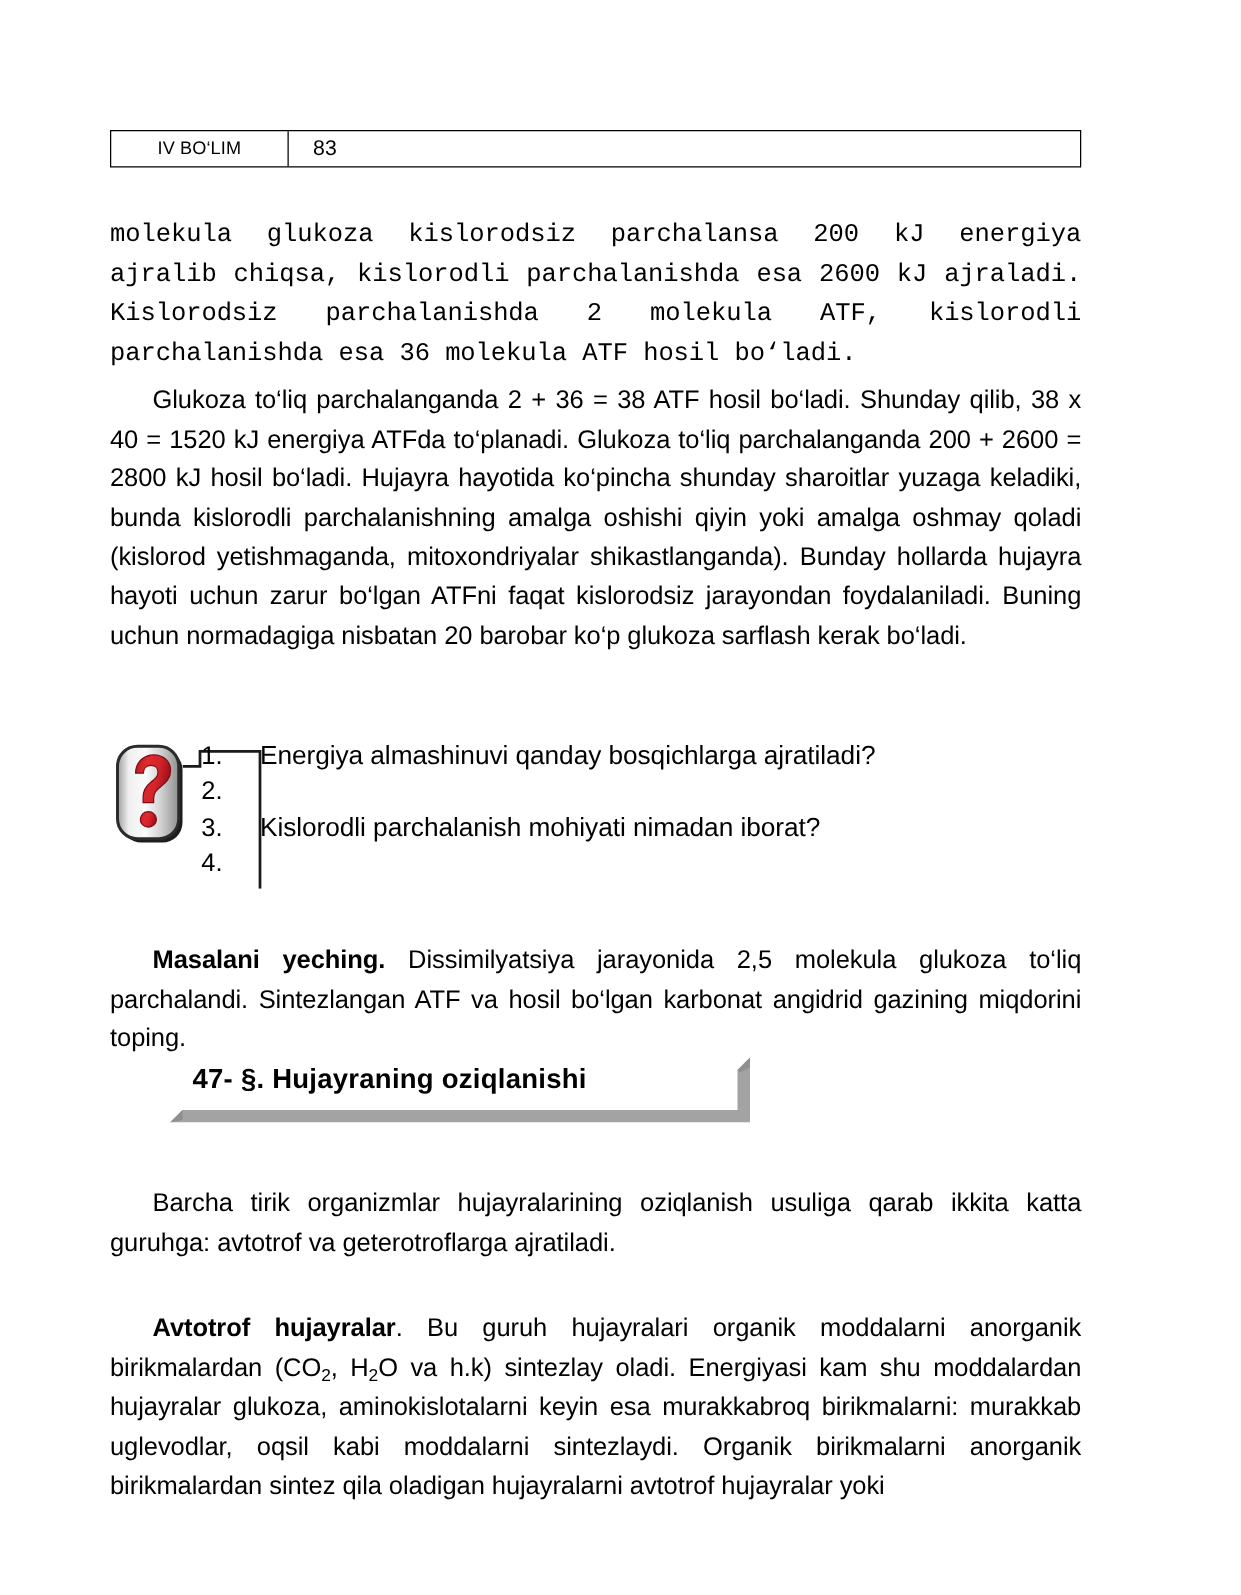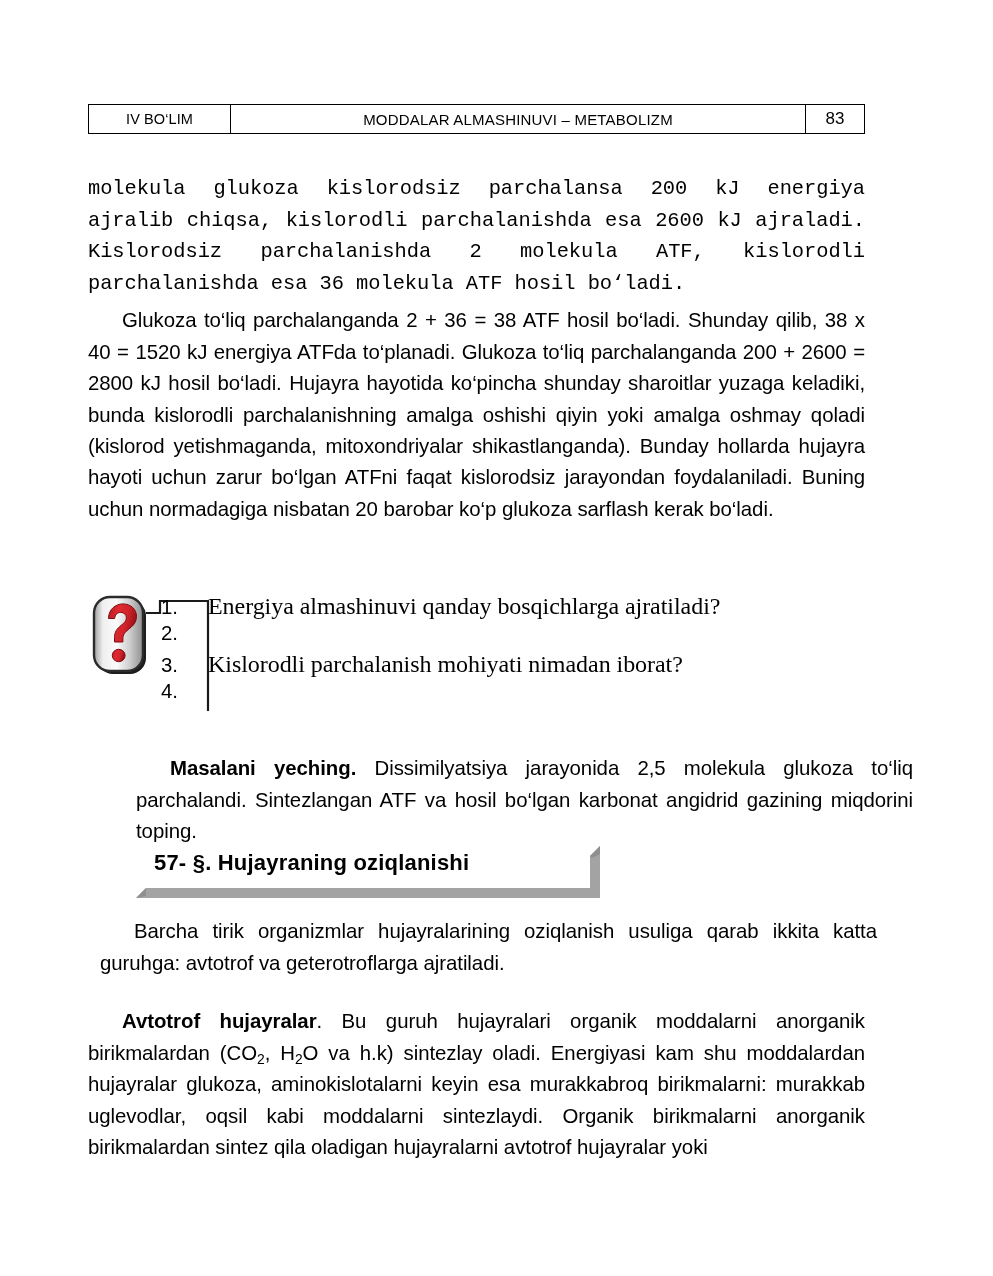--- a/index.html
+++ b/index.html
@@ -70,23 +70,23 @@
   .para.indent { text-indent: 34px; }
   .para b { font-weight: bold; }
   sub {
     font-size: 0.68em;
     vertical-align: -0.28em;
     line-height: 0;
   }
 
   #para-1 { top: 153px; font-family: Liberation Mono, monospace; }
   #para-2 { top: 285px; }
-  #para-masalani { top: 733px; margin-left: 48px; }
-  #para-barcha { top: 896px; margin-left: 12px; }
-  #para-avtotrof { top: 986px; }
+  #para-masalani { top: 733px; }
+  #para-barcha { top: 928px; }
+  #para-avtotrof { top: 1028px; }
 
   
   .questions {
     position: absolute;
     left: 0;
     top: 593px;
     width: 777px;
     height: 120px;
   }
   .q-icon {
@@ -115,24 +115,23 @@
     height: 29px;
   }
   .q-num {
     width: 36px;
     text-align: right;
     font-size: 20.4px;
     padding-right: 8px;
     box-sizing: border-box;
   }
   .q-text {
-    font-size: 24px;
+    font-size: 21px;
     padding-left: 22px;
     letter-spacing: -0.05px;
-    font-family: Liberation Serif, serif;
   }
 
   
   .section-heading {
     position: absolute;
     left: 48px;
     top: 846px;
     width: 464px;
     height: 42px;
   }
@@ -153,21 +152,20 @@
     white-space: nowrap;
   }
 </style>
 </head>
 <body>
 
 <div class="page">
 
   <div class="running-head">
     <div class="rh-cell rh-section">IV BO‘LIM</div>
-    <div class="rh-cell rh-title">MODDALAR  ALMASHINUVI – METABOLIZM</div>
     <div class="rh-cell rh-pageno">83</div>
   </div>
 
   <p class="para" id="para-1">molekula glukoza kislorodsiz parchalansa 200 kJ energiya ajralib chiqsa, kislorodli parchalanishda esa 2600 kJ ajraladi. Kislorodsiz parchalanishda 2 molekula ATF, kislorodli parchalanishda esa 36 molekula ATF hosil bo‘ladi.</p>
 
   <p class="para indent" id="para-2">Glukoza to‘liq parchalanganda 2 + 36 = 38 ATF hosil bo‘ladi. Shunday qilib, 38 x 40 = 1520 kJ energiya ATFda to‘planadi. Glukoza to‘liq parchalanganda 200 + 2600 = 2800 kJ hosil bo‘ladi. Hujayra hayotida ko‘pincha shunday sharoitlar yuzaga keladiki, bunda kislorodli parchalanishning amalga oshishi qiyin yoki amalga oshmay qoladi (kislorod yetishmaganda, mitoxondriyalar shikastlanganda). Bunday hollarda hujayra hayoti uchun zarur bo‘lgan ATFni faqat kislorodsiz jarayondan foydalaniladi. Buning uchun normadagiga nisbatan 20 barobar ko‘p glukoza sarflash kerak bo‘ladi.</p>
 
   <div class="questions">
 
     <svg class="q-icon" viewBox="0 0 56 81">
@@ -224,20 +222,20 @@
   </div>
 
   <p class="para indent" id="para-masalani"><b>Masalani yeching.</b><span> Dissimilyatsiya jarayonida 2,5 molekula glukoza to‘liq parchalandi. Sintezlangan ATF va hosil bo‘lgan karbonat angidrid gazining miqdorini toping.</span></p>
 
   <div class="section-heading">
     <svg class="sh-shadow" viewBox="0 0 464 52">
       <polygon points="464,0 464,52 0,52 10,42 454,42 454,10" fill="#a3a3a3"></polygon>
       <polygon points="454,10 464,0 464,8 456,12" fill="#8f8f8f"></polygon>
       <polygon points="0,52 10,42 10,50" fill="#8f8f8f"></polygon>
     </svg>
-    <div class="sh-label">57- §. Hujayraning oziqlanishi</div>
+    <div class="sh-label">47- §. Hujayraning oziqlanishi</div>
   </div>
 
   <p class="para indent" id="para-barcha">Barcha tirik organizmlar hujayralarining oziqlanish usuliga qarab ikkita katta guruhga: avtotrof va geterotroflarga ajratiladi.</p>
 
   <p class="para indent" id="para-avtotrof"><b>Avtotrof hujayralar</b><span>. Bu guruh hujayralari organik moddalarni anorganik birikmalardan (CO</span><sub>2</sub><span>, H</span><sub>2</sub><span>O va h.k) sintezlay oladi. Energiyasi kam shu moddalardan hujayralar glukoza, aminokislotalarni keyin esa murakkabroq birikmalarni: murakkab uglevodlar, oqsil kabi moddalarni sintezlaydi. Organik birikmalarni anorganik birikmalardan sintez qila oladigan hujayralarni avtotrof hujayralar yoki</span></p>
 
 </div>
 
 </body></html>

